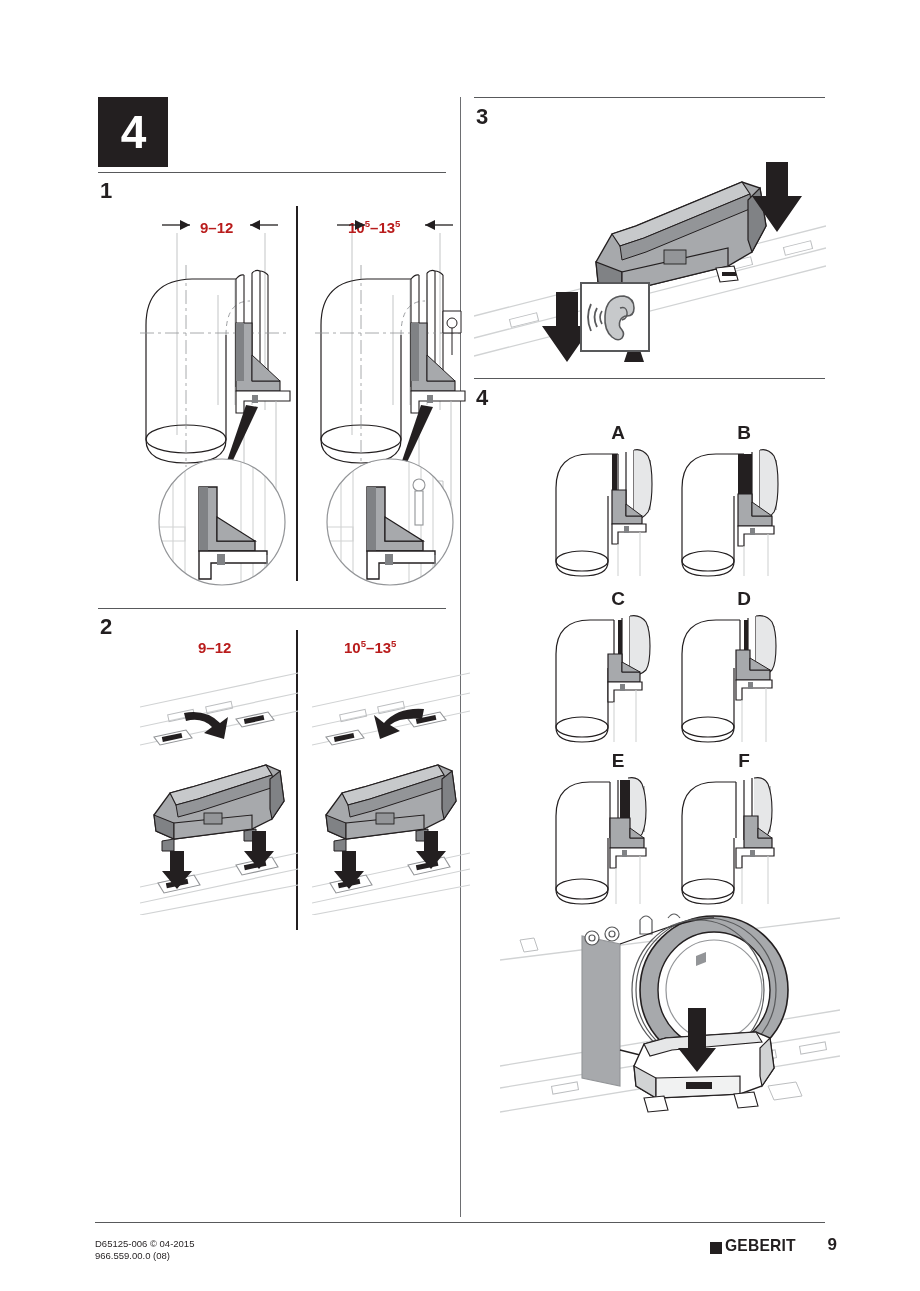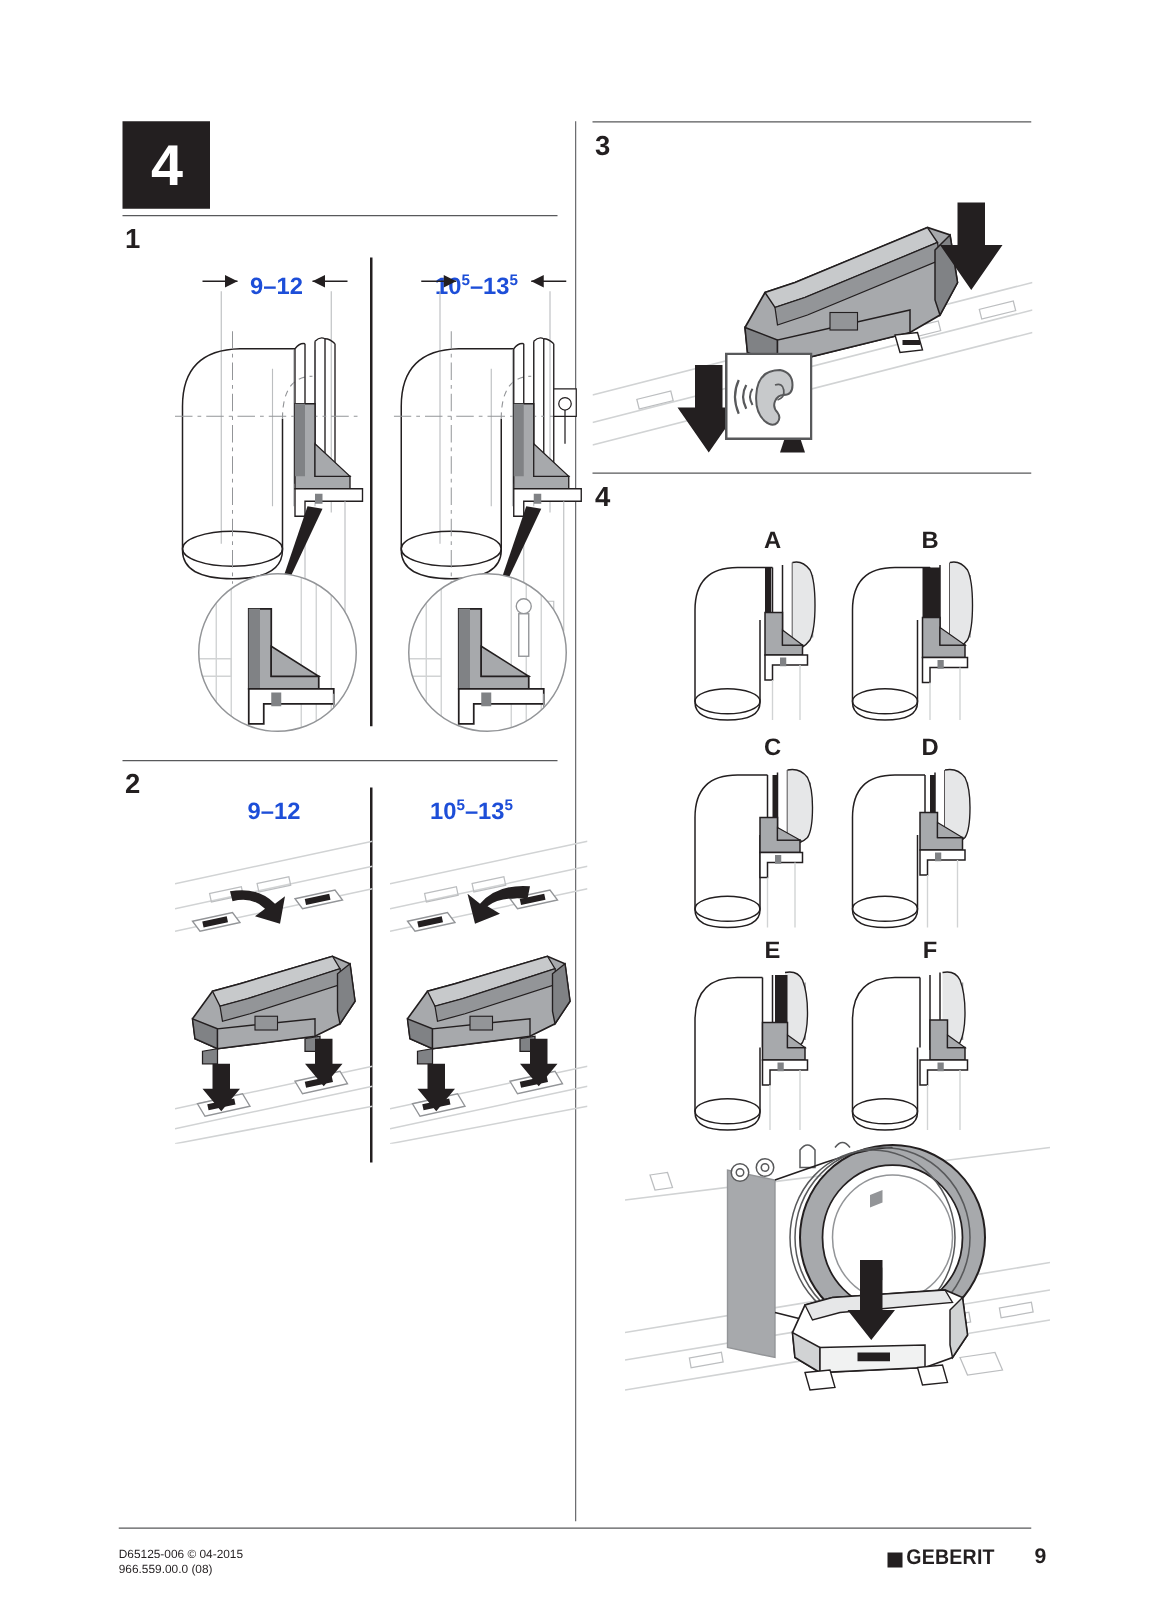--- a/index.html
+++ b/index.html
@@ -64,23 +64,23 @@
     position: absolute;
     font-size: 22px;
     font-weight: bold;
     color: #231f20;
     line-height: 1;
   }
 
   
   .dim-label {
     position: absolute;
-    font-size: 19px;
+    font-size: 15px;
     font-weight: bold;
-    color: #1d4ed8;
+    color: #b91c1c;
     white-space: nowrap;
     line-height: 1;
   }
   .dim-label sup {
     font-size: 0.64em;
     vertical-align: super;
     line-height: 0;
     font-weight: bold;
   }
 

